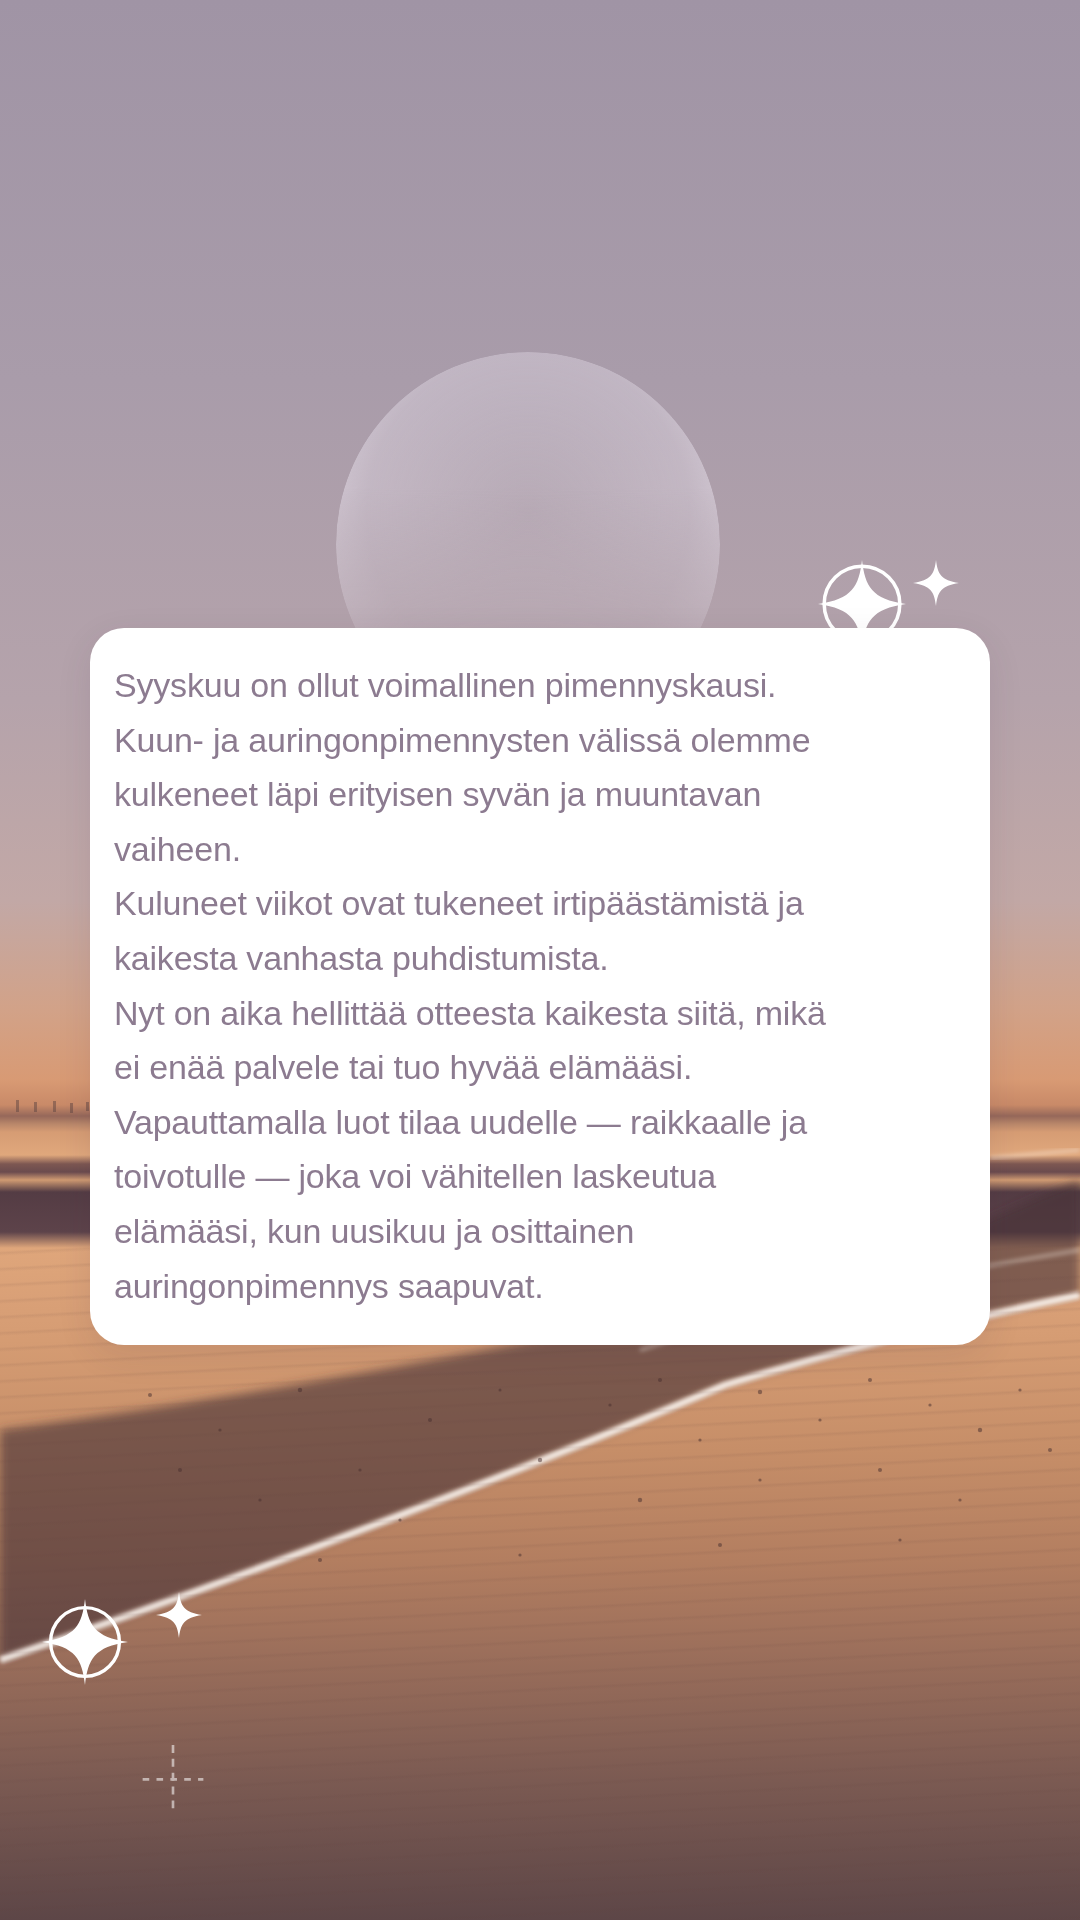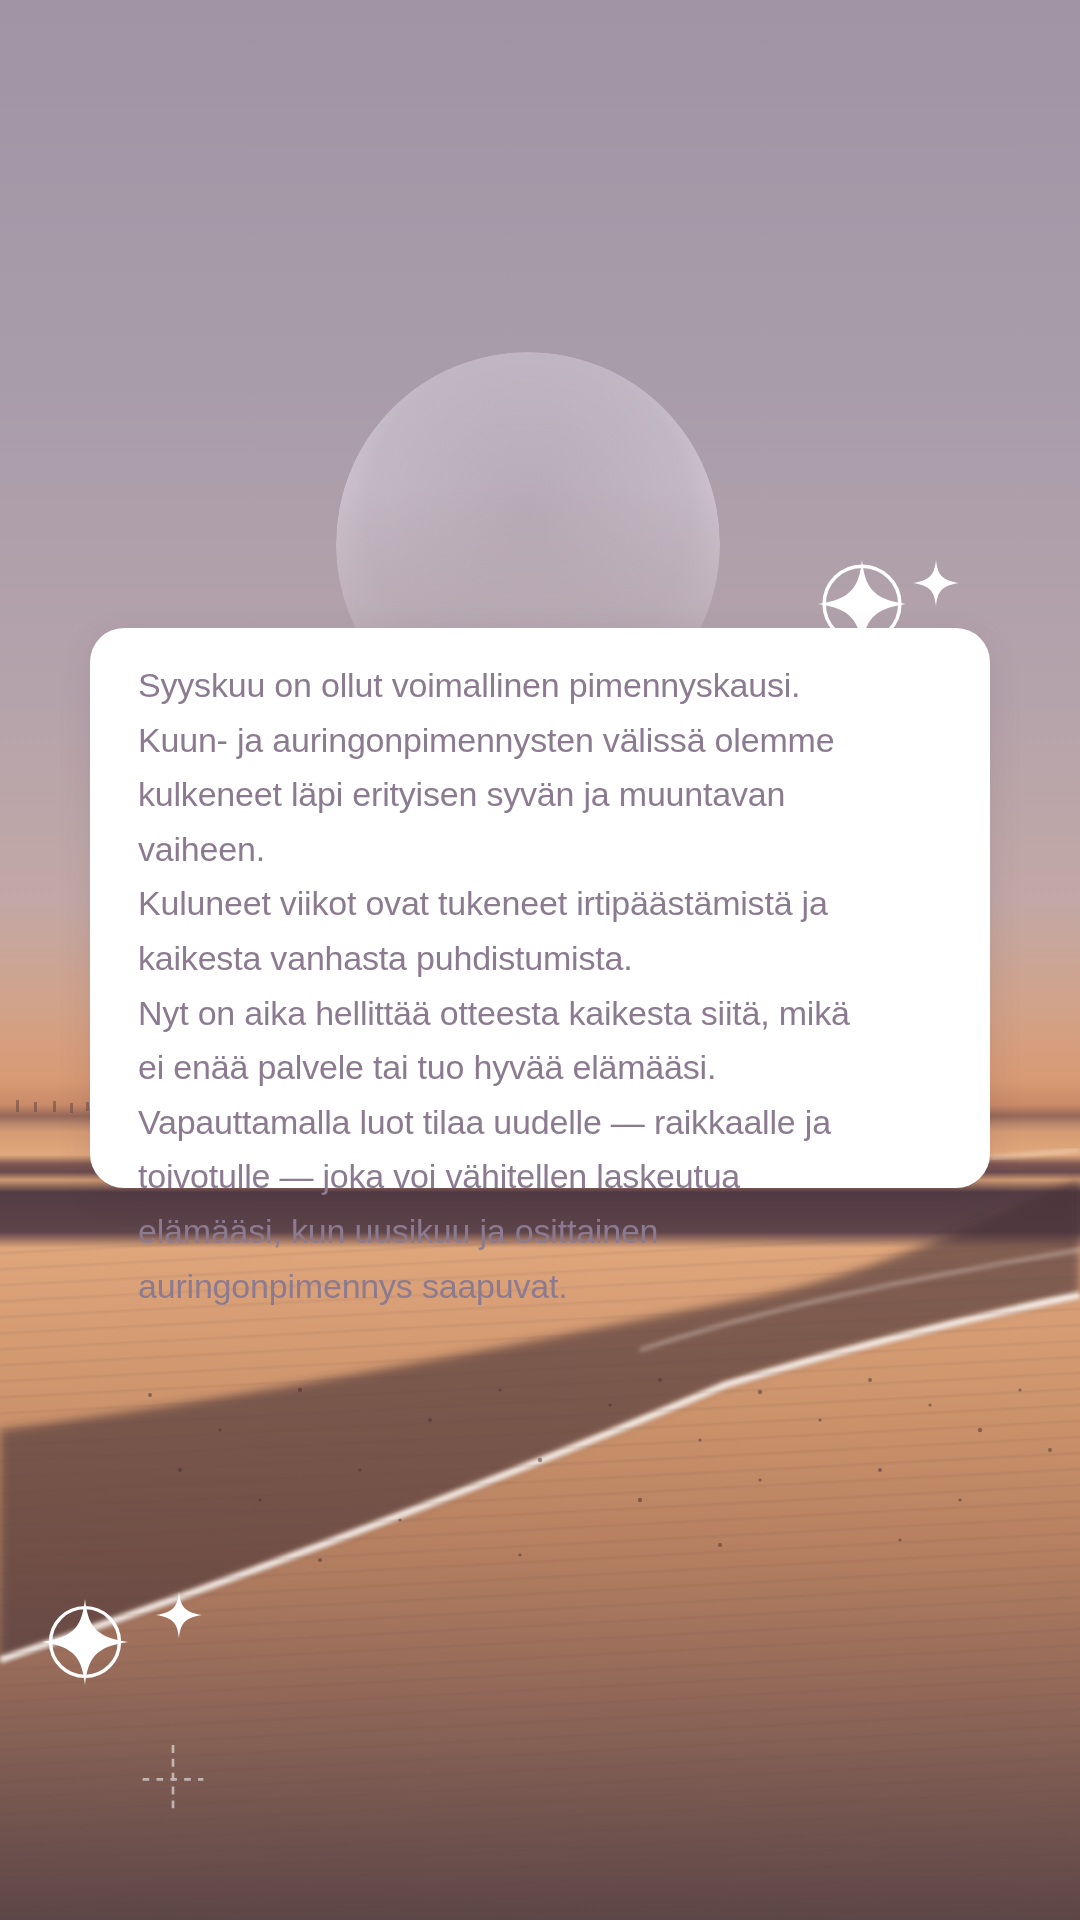--- a/index.html
+++ b/index.html
@@ -66,23 +66,23 @@
   
   .sparkle{position:absolute;}
   .sparkle svg{display:block;width:100%;height:100%;}
   .sp-tr-big{left:818px;top:560px;width:88px;height:88px;}
   .sp-tr-small{left:913px;top:560px;width:46px;height:46px;}
   .sp-bl-big{left:42px;top:1596px;width:86px;height:92px;}
   .sp-bl-small{left:156px;top:1592px;width:46px;height:46px;}
   .sp-faint{left:140px;top:1744px;width:66px;height:68px;opacity:.55;}
   
   .card{
-    position:absolute;left:90px;top:628px;width:900px;height:560px;
+    position:absolute;left:90px;top:628px;width:900px;height:717px;
     background:#ffffff;border-radius:34px;box-sizing:border-box;
-    padding:30px 48px;box-shadow:0 10px 34px rgba(60,40,70,0.10);
+    padding:30px 24px;box-shadow:0 10px 34px rgba(60,40,70,0.10);
   }
   .card p{
     margin:0;white-space:pre;
     font-size:34px;line-height:54.6px;letter-spacing:-0.2px;
     color:#8c7b90;font-weight:400;
   }
 </style>
 </head>
 <body>
 

